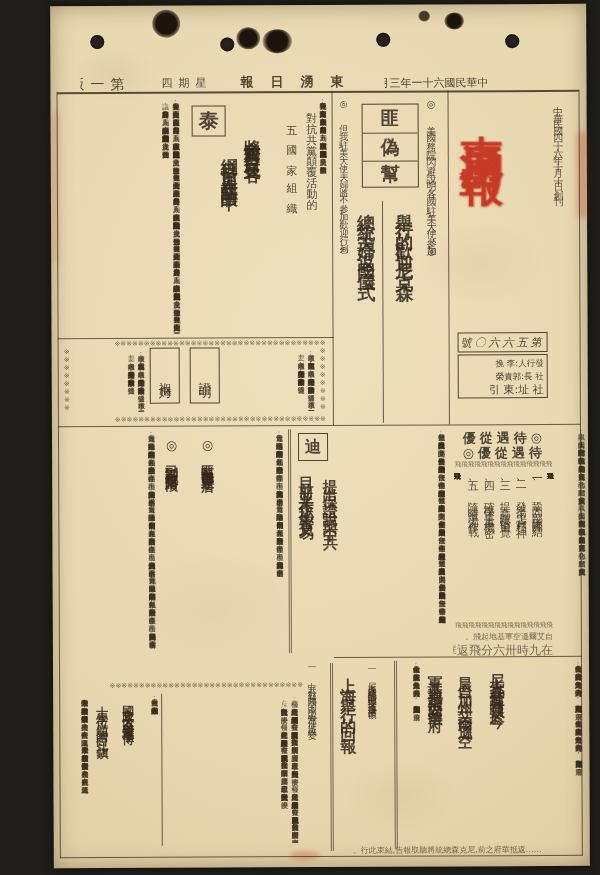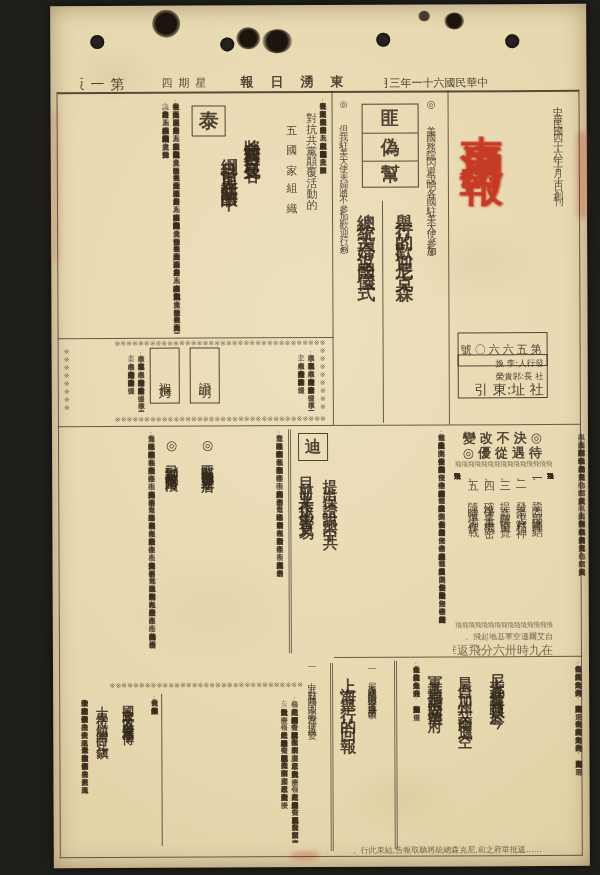--- a/index.html
+++ b/index.html
@@ -60,25 +60,25 @@
 
   <div class="abs rule" style="left:281px;top:86px;width:1.4px;height:334px;"></div>
   <div class="abs rule" style="left:397px;top:86px;width:1.4px;height:334px;"></div>
 
   <div class="abs rule" style="left:6px;top:332px;width:276px;height:1.2px;"></div>
   <div class="abs rule" style="left:6px;top:420px;width:523px;height:1.4px;"></div>
   <div class="abs rule" style="left:281px;top:652px;width:248px;height:1.4px;"></div>
 
   <div class="abs vcol" style="left:500px;top:94px;height:240px;font-size:10px;letter-spacing:7px;color:rgba(52,40,28,.8);">中華民國四十六年十月十日創刊</div>
   <div class="abs vcol bold red masthead-char" style="left:402px;top:96px;height:222px;font-size:44px;letter-spacing:9px;transform:rotate(.6deg);">東湧日報</div>
-  <div class="abs box cell rtl ink" style="left:406px;top:328px;width:90px;height:34px;font-size:11px;letter-spacing:3px;">第五六六〇號</div>
+  <div class="abs box cell rtl ink" style="left:406px;top:328px;width:90px;height:20px;font-size:11px;letter-spacing:3px;font-style:italic;">第五六六〇號</div>
   <div class="abs box" style="left:406px;top:350px;width:90px;height:44px;padding:2px 3px;">
     <div class="rtl ink" style="font-size:8.5px;line-height:13px;">發行人:李 挽</div>
     <div class="rtl ink" style="font-size:8.5px;line-height:13px;">社 長:郭貴榮</div>
-    <div class="rtl ink" style="font-size:14px;line-height:13px;">社 址:東 引</div>
+    <div class="rtl ink" style="font-size:11px;line-height:13px;">社 址:東 引</div>
   </div>
 
   <div class="abs vcol ink" style="left:373px;top:94px;height:326px;font-size:10px;letter-spacing:8px;">◎美國務院閃避說明各國駐美大使參加◎</div>
   <div class="abs box" style="left:311px;top:99px;width:57px;height:84px;">
     <div class="cell bold ink" style="height:28px;border-bottom:1.2px solid rgba(52,40,28,.8);font-size:19px;">匪</div>
     <div class="cell bold ink" style="height:27px;border-bottom:1.2px solid rgba(52,40,28,.8);font-size:19px;">偽</div>
     <div class="cell bold ink" style="height:26px;font-size:19px;">幫</div>
   </div>
   <div class="abs vcol bold ink" style="left:341px;top:194px;height:226px;font-size:18px;letter-spacing:10px;">舉行的歡迎尼克森</div>
   <div class="abs rule" style="left:331px;top:196px;width:1px;height:222px;"></div>
@@ -98,21 +98,21 @@
   <div class="abs vcol faint" style="left:11px;top:342px;height:66px;font-size:7px;">※※※※※※※※</div>
   <div class="abs vcol faint" style="left:267px;top:342px;height:66px;font-size:7px;">※※※※※※※※</div>
   <div class="abs vblock faint" style="left:152px;top:344px;width:112px;height:62px;font-size:7px;line-height:10px;">徵求啟事:本單位現因業務需要,徵求褓姆一名,應徵者請攜帶身分證明文件,於本月十日前至本隊辦公室接洽,待遇從優。徵求啟事:本單位現因業務需要,徵求褓姆一名,應徵者請攜帶身分證明文件,於本月十日前至本隊辦公室接洽,待遇從優。</div>
   <div class="abs box vcol cell ink" style="left:138px;top:342px;width:30px;height:56px;font-size:13px;letter-spacing:4px;">證明</div>
   <div class="abs box vcol cell ink" style="left:98px;top:342px;width:30px;height:56px;font-size:13px;letter-spacing:4px;">褓姆</div>
   <div class="abs vblock faint" style="left:20px;top:344px;width:74px;height:62px;font-size:7px;line-height:10px;">徵求啟事:本單位現因業務需要,徵求褓姆一名,應徵者請攜帶身分證明文件,於本月十日前至本隊辦公室接洽,待遇從優。徵求啟事:本單位現因業務需要,徵求褓姆一名,應徵者請攜帶身分證明文件,於本月十日前至本隊辦公室接洽,待遇從優。</div>
 
   <div class="abs vblock faint" style="left:504px;top:424px;width:30px;height:224px;font-size:7px;line-height:10.5px;">本報訊:美國人士指出,匪幫在此期間對外宣傳,全係統戰欺騙伎倆,自由世界切勿受其迷惑,吾人尤應提高警覺,強化心防,團結奮鬥,完成反共復國大業。本報訊:美國人士指出,匪幫在此期間對外宣傳,全係統戰欺騙伎倆,自由世界切勿受其迷惑,吾人尤應提高警覺,強化心防,團結奮鬥,完成反共復國大業。</div>
 
   <div class="abs" style="left:398px;top:423px;width:104px;height:228px;">
-    <div class="rtl ink bold" style="position:absolute;left:8px;top:2px;width:88px;font-size:13px;letter-spacing:4px;">◎決不改變</div>
+    <div class="rtl ink bold" style="position:absolute;left:8px;top:2px;width:88px;font-size:13px;letter-spacing:4px;">◎待遇從優</div>
     <div class="rtl ink bold" style="position:absolute;left:8px;top:17px;width:88px;font-size:13px;letter-spacing:4px;">待遇從優◎</div>
     <div class="rtl faint" style="position:absolute;left:2px;top:33px;width:100px;font-size:6.5px;">飛飛飛飛飛飛飛飛飛飛飛飛飛飛飛</div>
     <div class="vcol faint" style="position:absolute;left:2px;top:40px;height:152px;font-size:6.5px;">飛飛飛飛飛飛飛飛飛飛飛飛飛飛飛飛</div>
     <div class="vcol faint" style="position:absolute;left:95px;top:40px;height:152px;font-size:6.5px;">飛飛飛飛飛飛飛飛飛飛飛飛飛飛飛飛</div>
     <div class="vcol ink" style="position:absolute;left:78px;top:45px;height:148px;font-size:11px;letter-spacing:5px;">一、鞏固部隊團結。</div>
     <div class="vcol ink" style="position:absolute;left:62px;top:45px;height:148px;font-size:11px;letter-spacing:5px;">二、發揚忠貞精神。</div>
     <div class="vcol ink" style="position:absolute;left:46px;top:45px;height:148px;font-size:11px;letter-spacing:5px;">三、提高敵情警覺。</div>
     <div class="vcol ink" style="position:absolute;left:30px;top:45px;height:148px;font-size:11px;letter-spacing:5px;">四、確保軍事機密。</div>
     <div class="vcol ink" style="position:absolute;left:14px;top:45px;height:148px;font-size:11px;letter-spacing:5px;">五、隨時準備作戰。</div>
     <div class="rtl faint" style="position:absolute;left:2px;top:194px;width:100px;font-size:6.5px;">飛飛飛飛飛飛飛飛飛飛飛飛飛飛飛</div>

